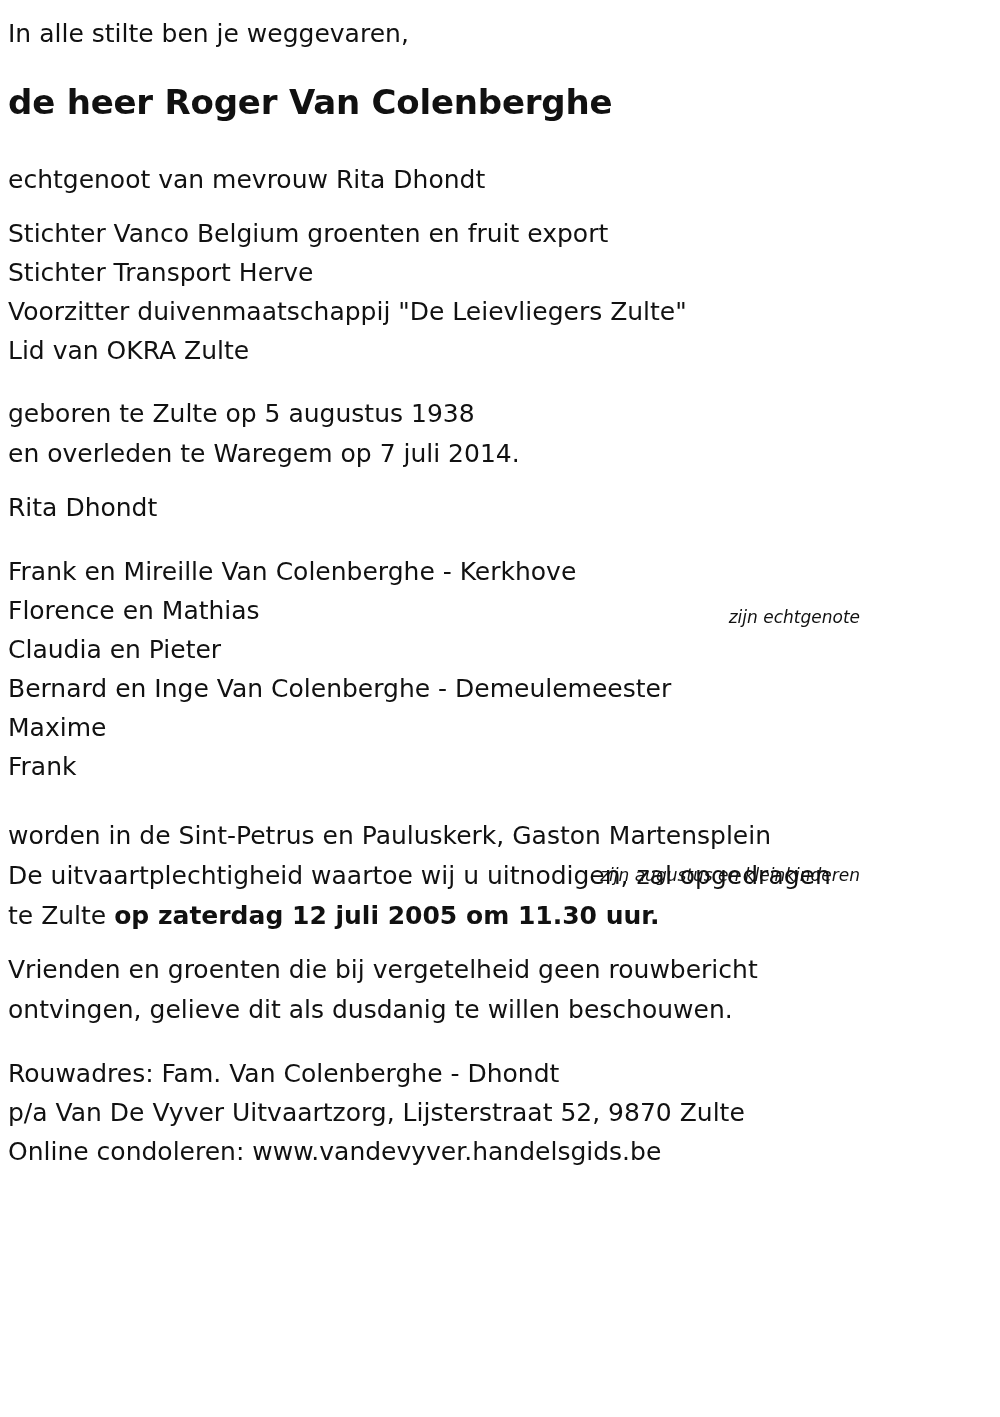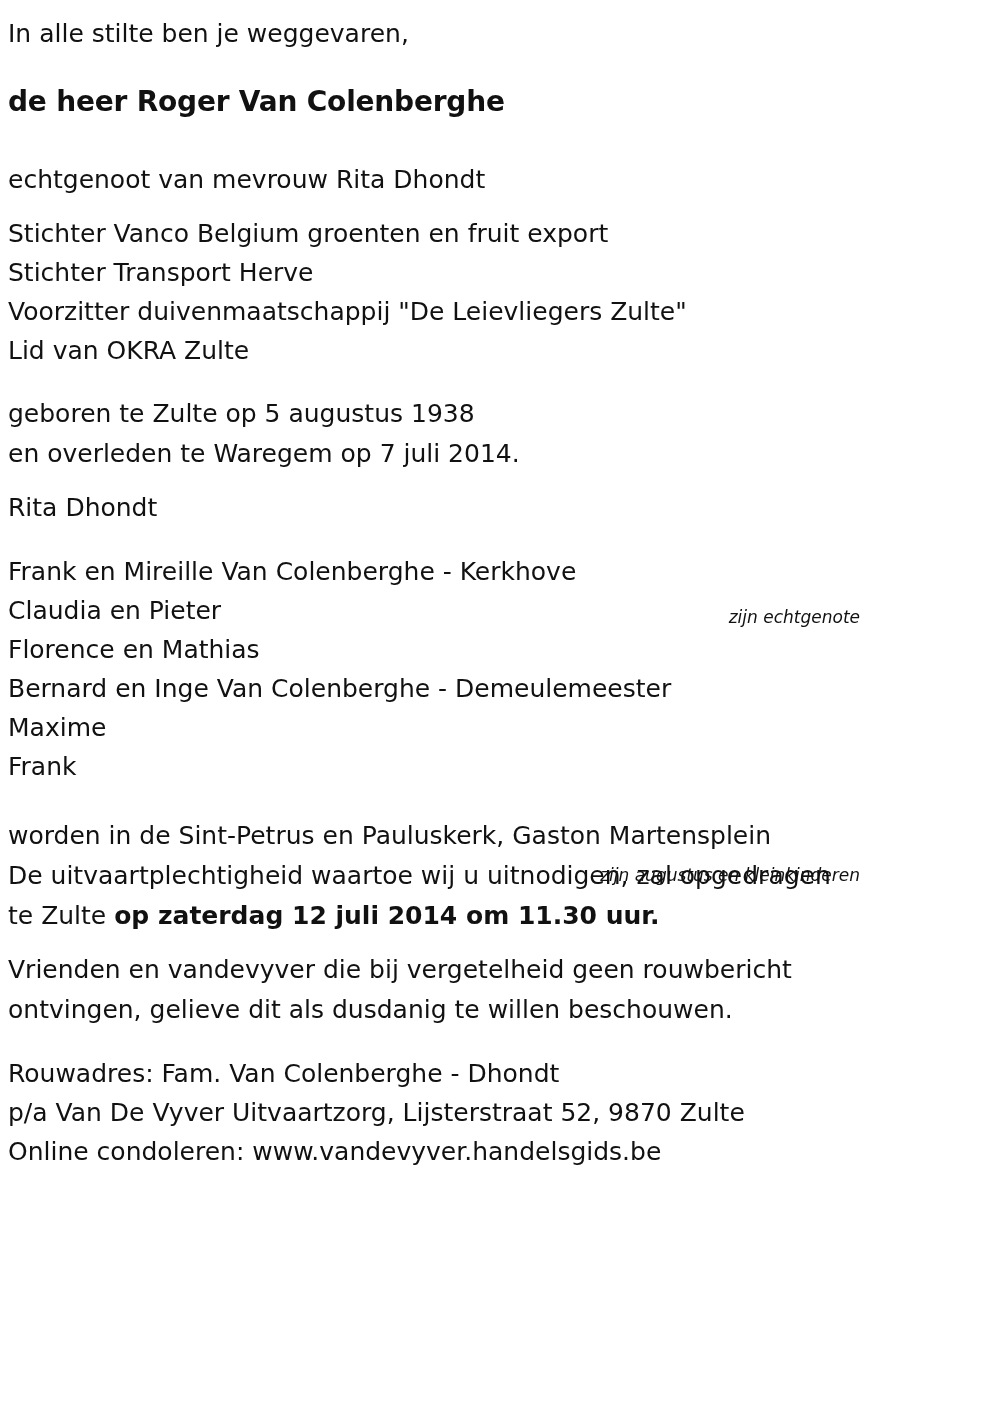--- a/index.html
+++ b/index.html
@@ -31,21 +31,21 @@
 
   .line {
     font-size: 25px;
     line-height: 40px;
     white-space: pre-wrap;
   }
   .tight {
     line-height: 39px;
   }
   .name {
-    font-size: 28px;
+    font-size: 34px;
     font-weight: bold;
     line-height: 44px;
     letter-spacing: -0.2px;
     margin-top: 26px;
     margin-bottom: 22px;
   }
   .gap-sm { height: 14px; }
   .gap-md { height: 24px; }
   .gap-lg { height: 30px; }
 
@@ -96,40 +96,40 @@
     <div class="line">en overleden te Waregem op 7 juli 2014.</div>
 
     <div class="gap-sm"></div>
 
     <div class="line">Rita Dhondt</div>
 
     <div class="gap-md"></div>
 
     <div class="block">
       <div class="line tight">Frank en Mireille Van Colenberghe - Kerkhove</div>
+      <div class="line tight">Florence en Mathias</div>
       <div class="line tight">Claudia en Pieter</div>
-      <div class="line tight">Florence en Mathias</div>
       <div class="line tight">Bernard en Inge Van Colenberghe - Demeulemeester</div>
       <div class="line tight">Maxime</div>
       <div class="line tight">Frank</div>
     </div>
 
     <div class="gap-lg"></div>
 
     <div class="block">
       <div class="line">worden in de Sint-Petrus en Pauluskerk, Gaston Martensplein</div>
       <div class="line">De uitvaartplechtigheid waartoe wij u uitnodigen, zal opgedragen</div>
-      <div class="line"><span>te Zulte </span><span class="bold">op zaterdag 12 juli 2014 om 11.30 uur.</span></div>
+      <div class="line"><span>te Zulte </span><span class="bold">op zaterdag 12 juli 2005 om 11.30 uur.</span></div>
     </div>
 
 
     <div class="gap-sm"></div>
 
     <div class="block">
-      <div class="line">Vrienden en vandevyver die bij vergetelheid geen rouwbericht</div>
+      <div class="line">Vrienden en groenten die bij vergetelheid geen rouwbericht</div>
       <div class="line">ontvingen, gelieve dit als dusdanig te willen beschouwen.</div>
     </div>
 
     <div class="gap-md"></div>
 
     <div class="block">
       <div class="line tight">Rouwadres: Fam. Van Colenberghe - Dhondt</div>
       <div class="line tight">p/a Van De Vyver Uitvaartzorg, Lijsterstraat 52, 9870 Zulte</div>
       <div class="line tight">Online condoleren: www.vandevyver.handelsgids.be</div>
     </div>

